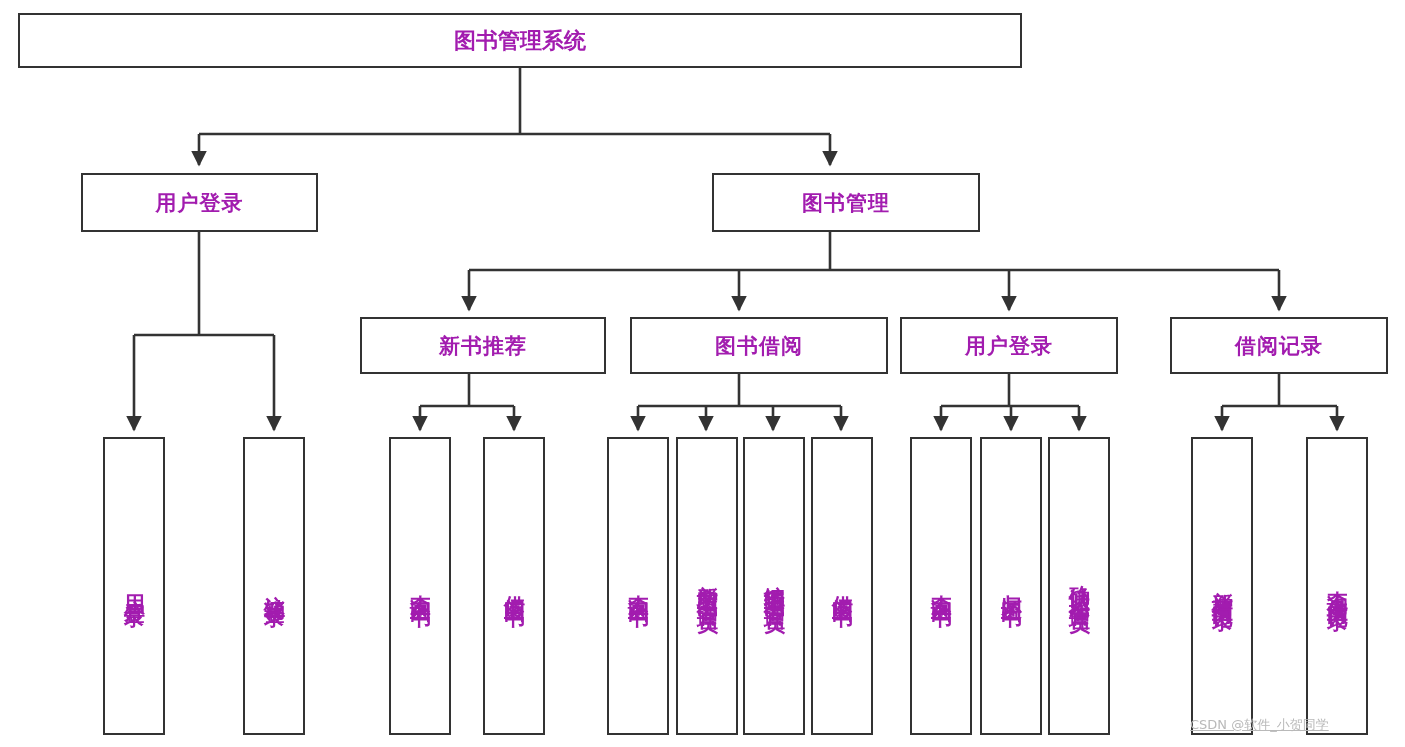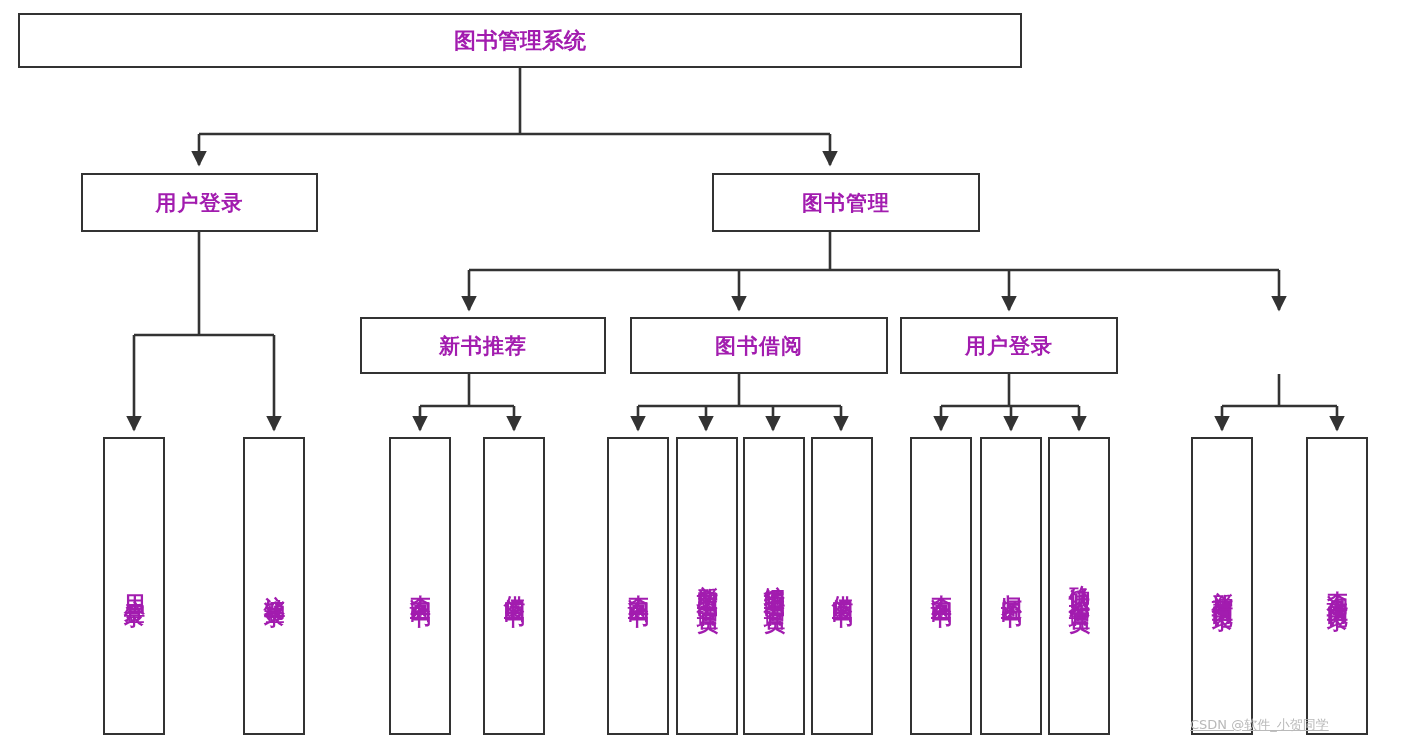--- a/index.html
+++ b/index.html
@@ -139,20 +139,23 @@
 
   <div class="node horizontal" style="left:360px; top:317px; width:246px; height:57px;">
     <span class="hlabel">新书推荐</span>
   </div>
   <div class="node horizontal" style="left:630px; top:317px; width:258px; height:57px;">
     <span class="hlabel">图书借阅</span>
   </div>
   <div class="node horizontal" style="left:900px; top:317px; width:218px; height:57px;">
     <span class="hlabel">用户登录</span>
   </div>
+  <div class="node horizontal" style="left:1170px; top:317px; width:218px; height:57px;">
+    <span class="hlabel">借阅记录</span>
+  </div>
 
   <div class="node vertical" style="left:103px; top:437px; width:62px; height:298px;">
     <span class="vlabel">用户登录</span>
   </div>
   <div class="node vertical" style="left:243px; top:437px; width:62px; height:298px;">
     <span class="vlabel">注销登录</span>
   </div>
 
   <div class="node vertical" style="left:389px; top:437px; width:62px; height:298px;">
     <span class="vlabel">查询图书</span>

